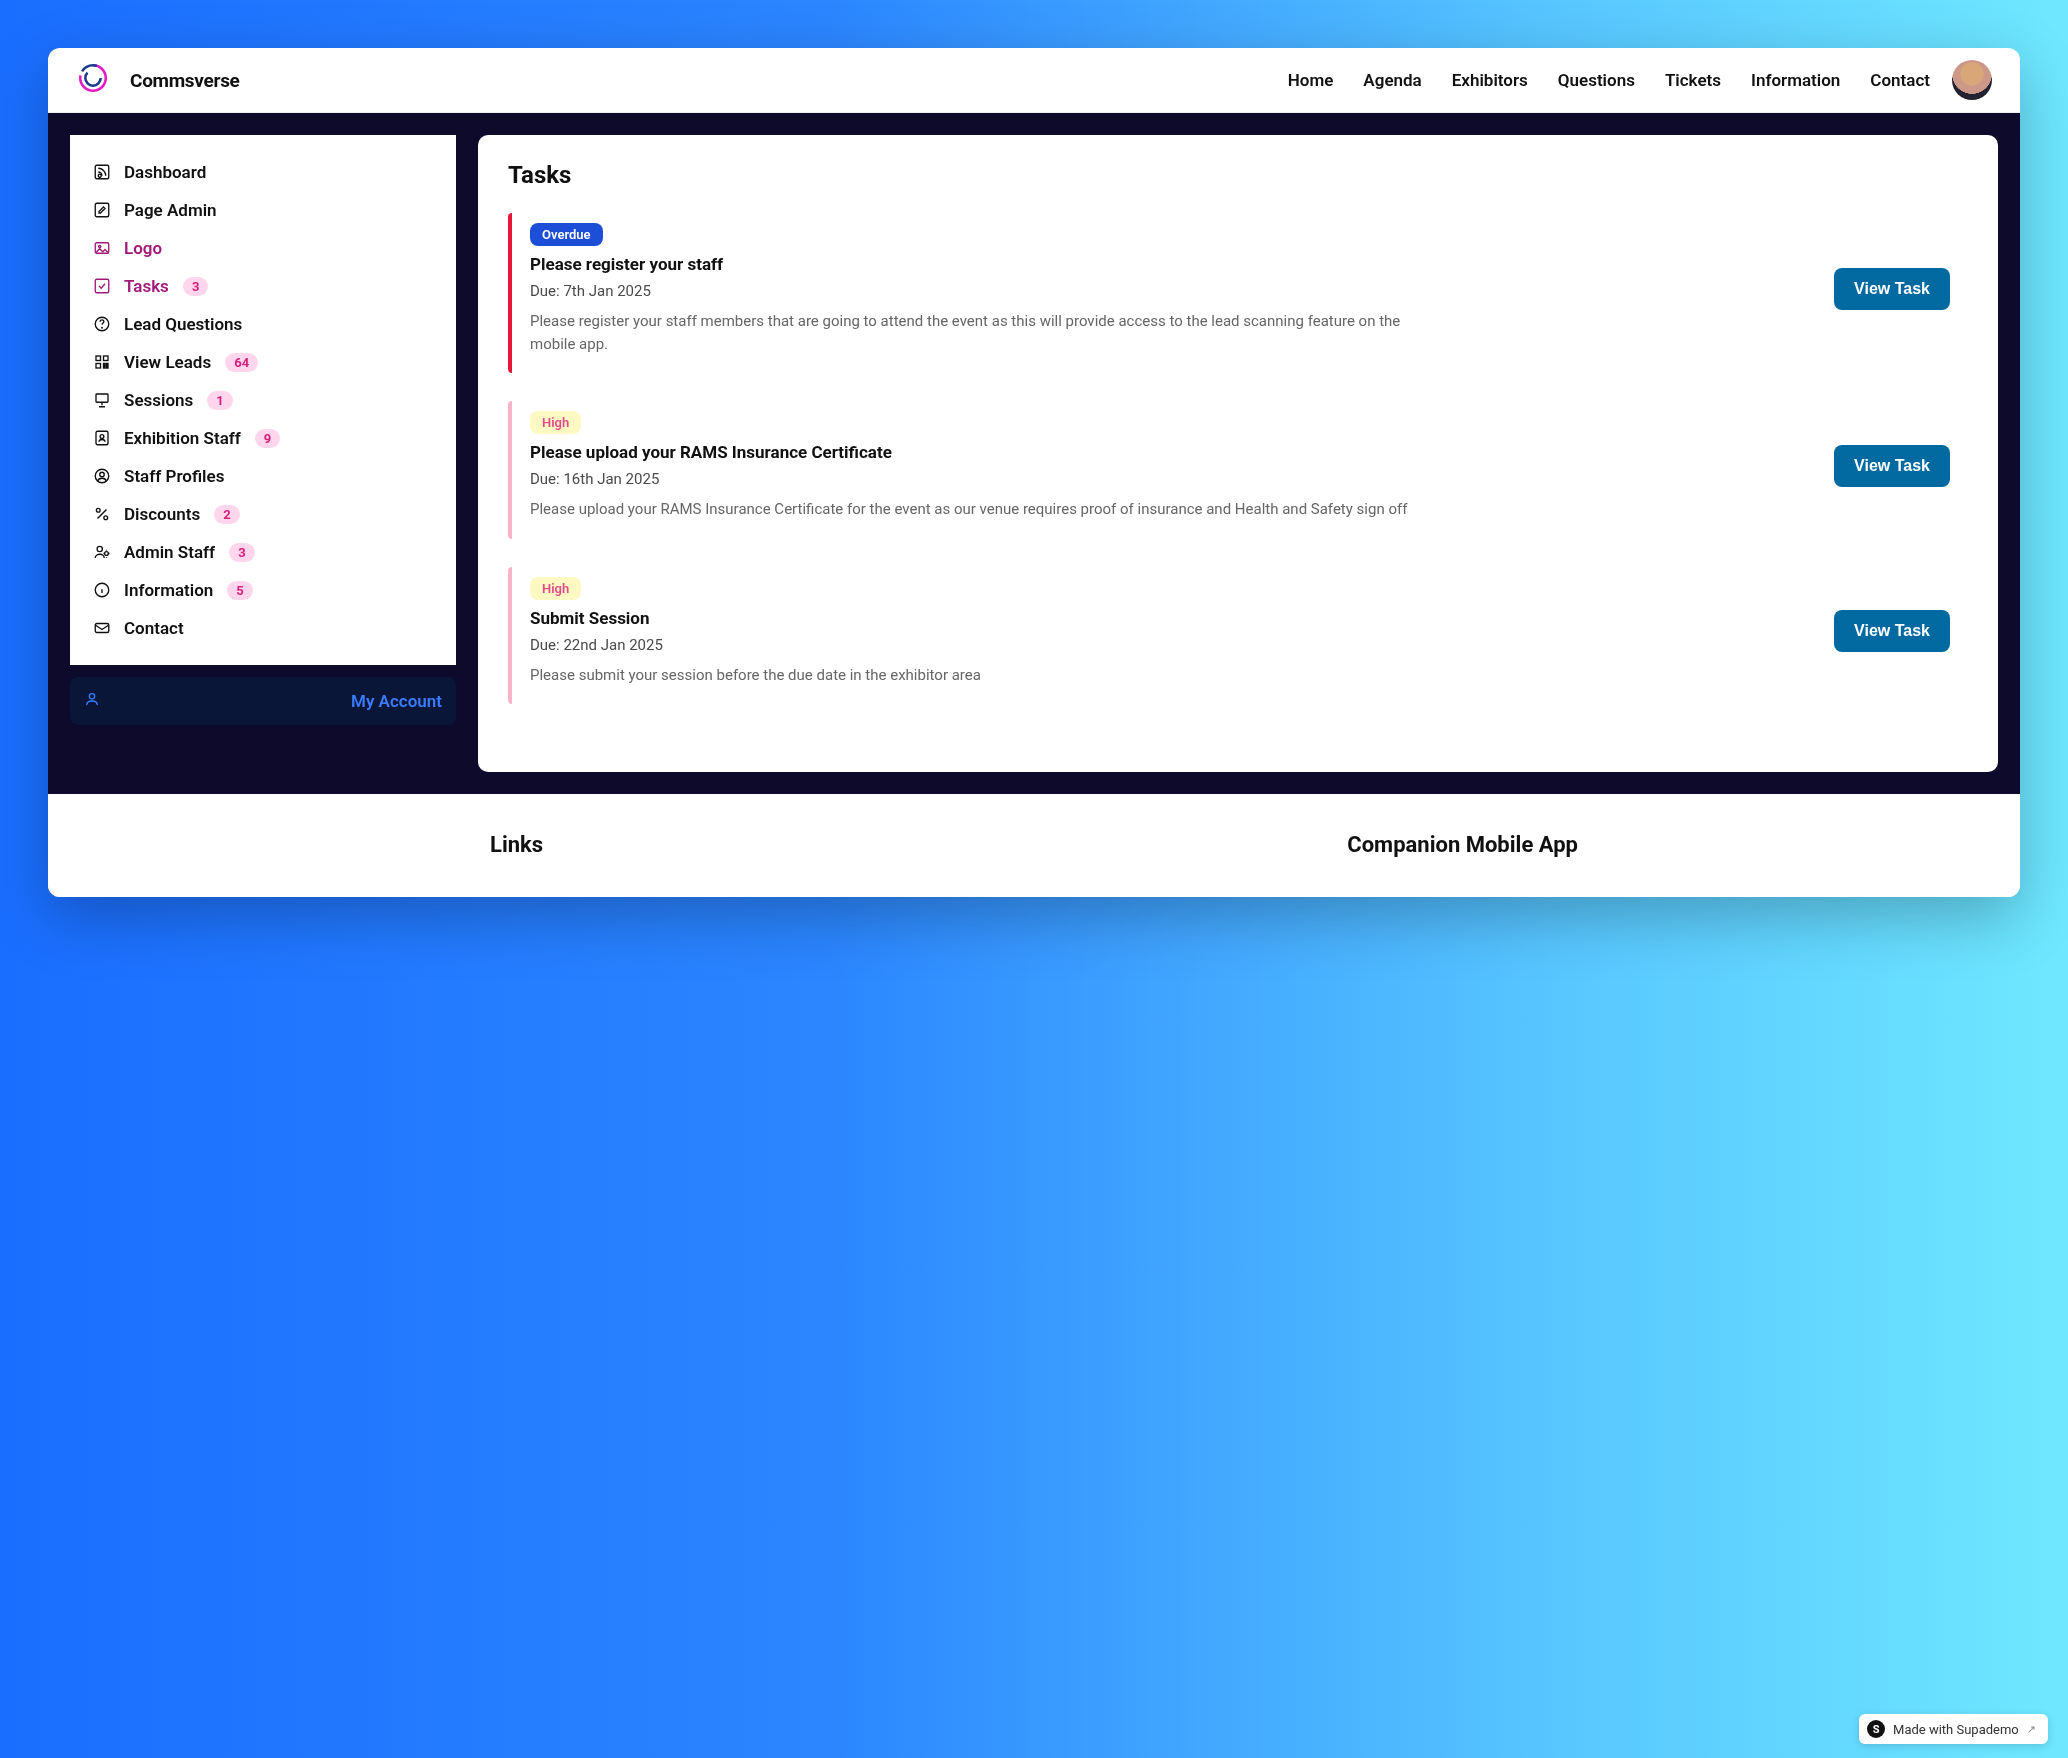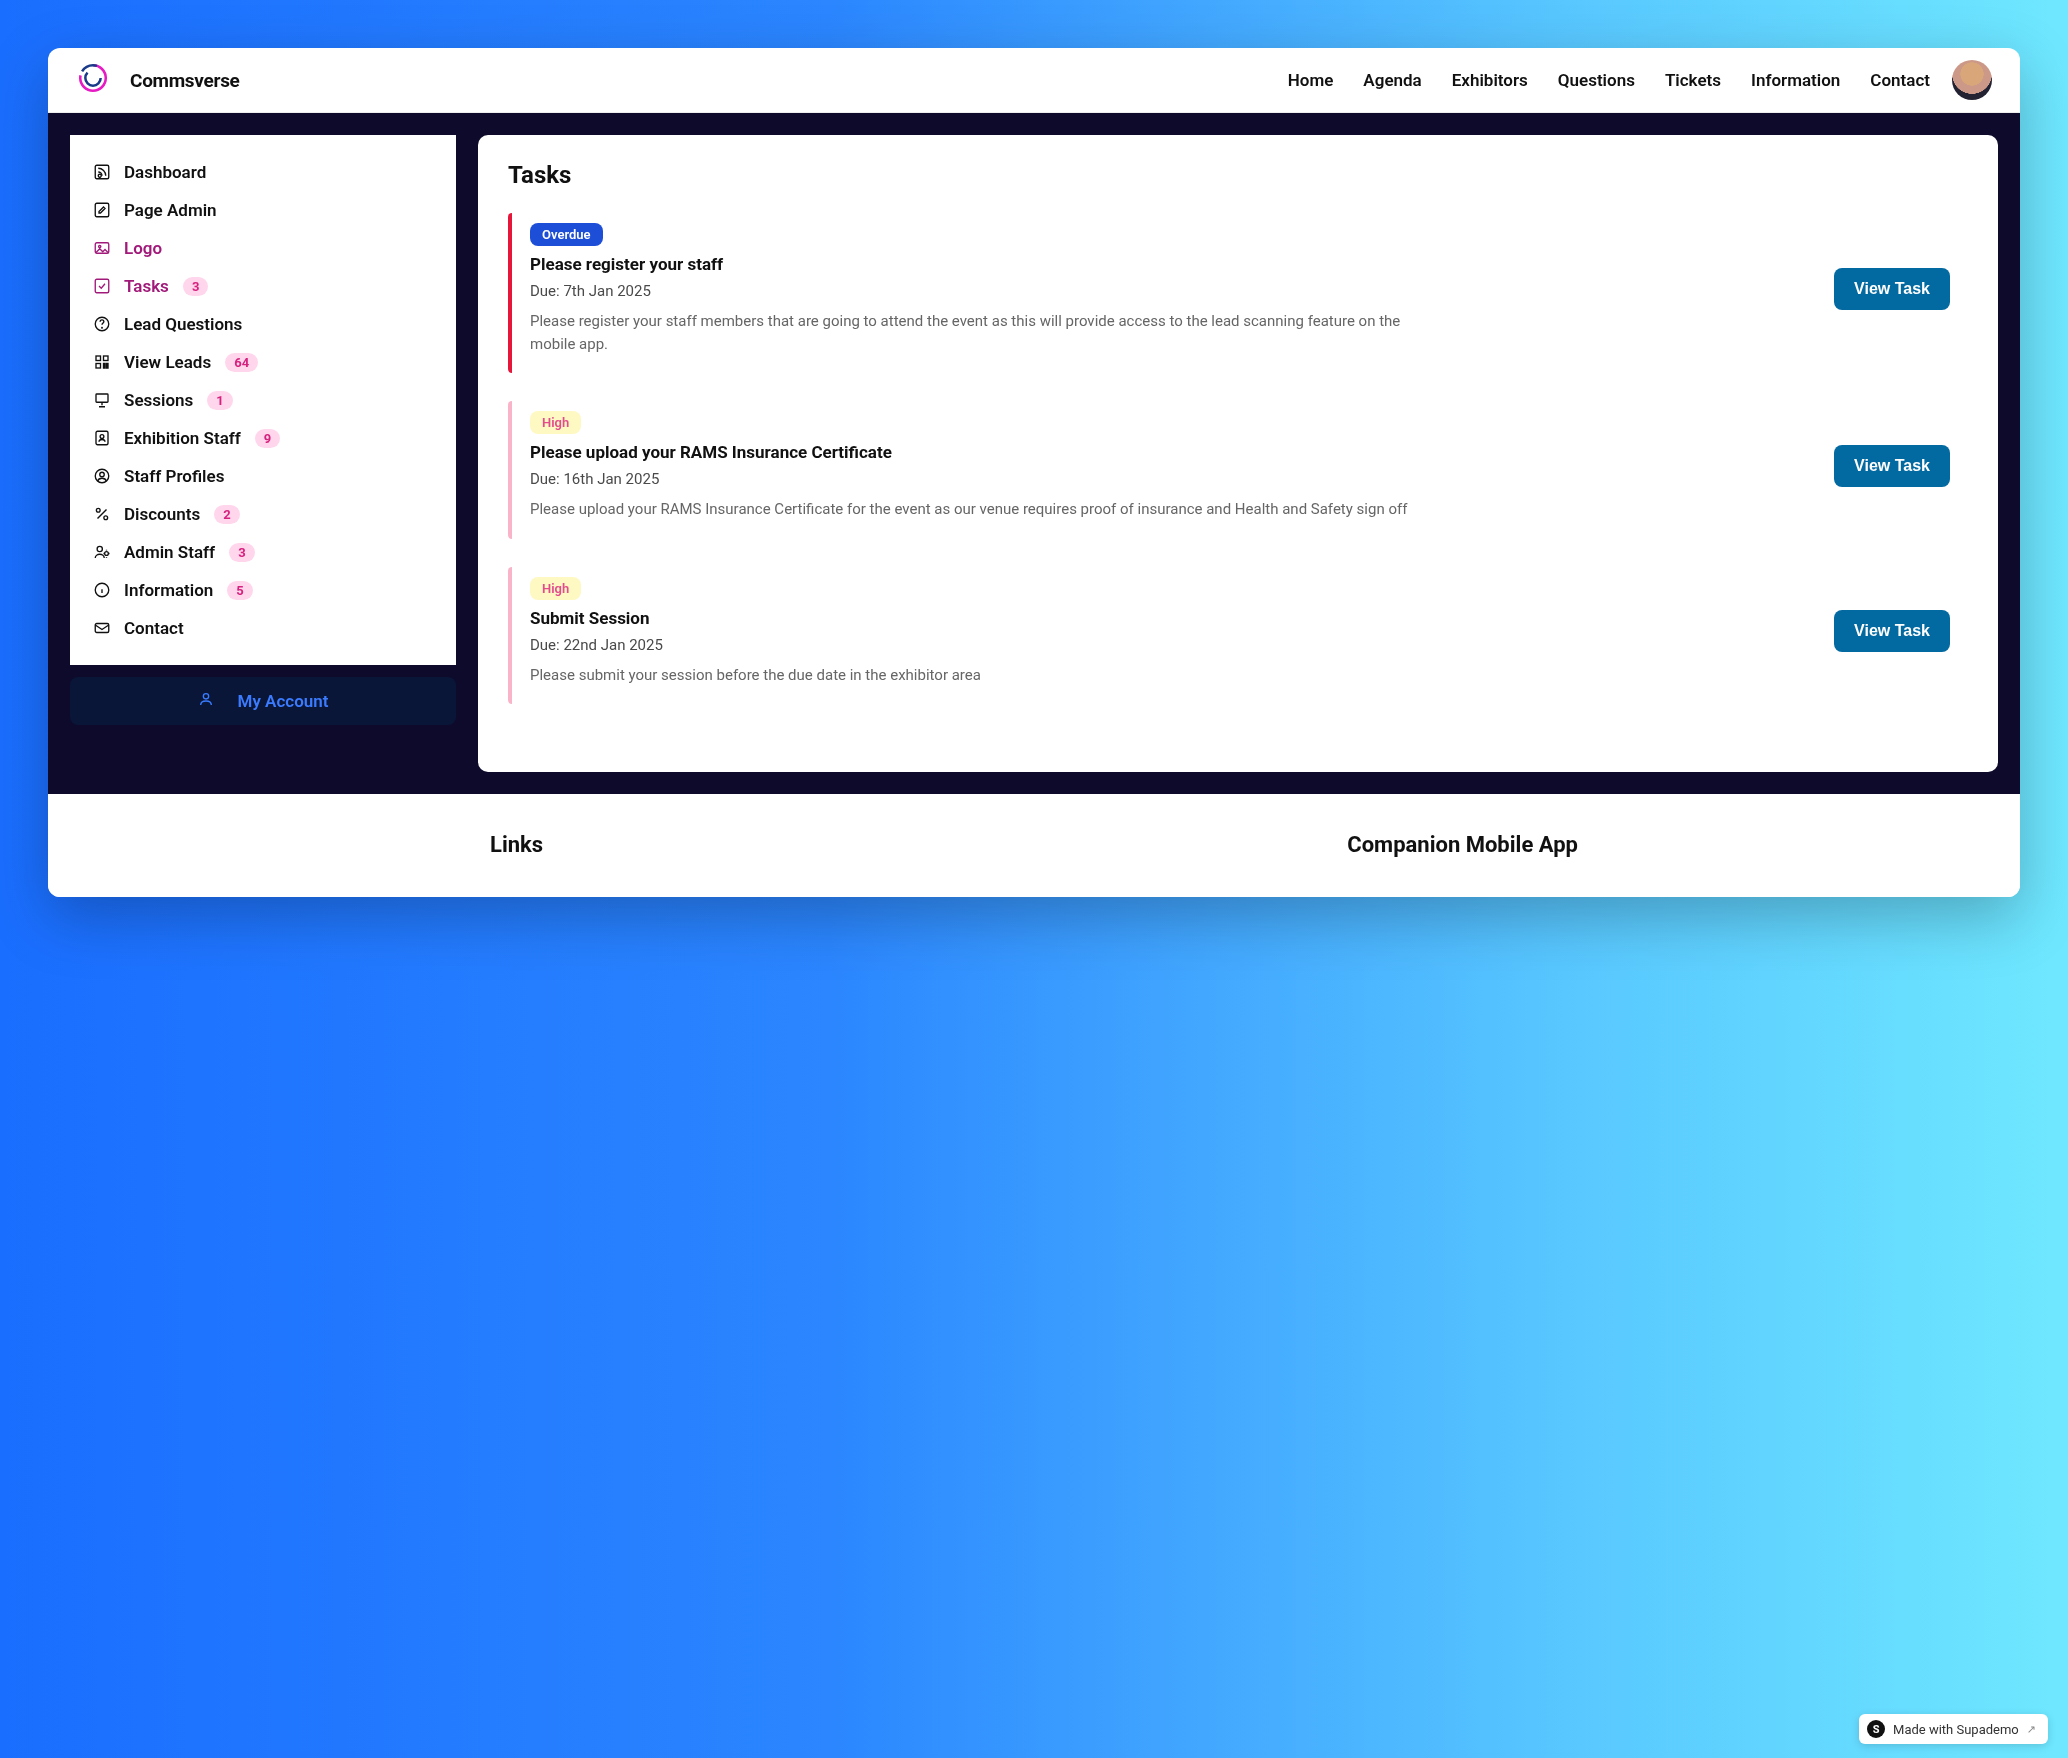--- a/index.html
+++ b/index.html
@@ -91,21 +91,21 @@
   .account-btn {
     background: #0a1638;
     color: #3a7bff;
     font-weight: 600;
     font-size: 17px;
     border-radius: 8px;
     padding: 14px;
     text-align: center;
     display: flex;
     align-items: center;
-    justify-content: center;
+    justify-content: space-between;
     gap: 24px;
     cursor: pointer;
   }
   .account-btn svg { width: 16px; height: 16px; stroke: #3a7bff; fill: none; stroke-width: 2; }
   
   .main-card {
     background: #fff;
     border-radius: 10px;
     padding: 26px 30px 40px;
     flex: 1;

